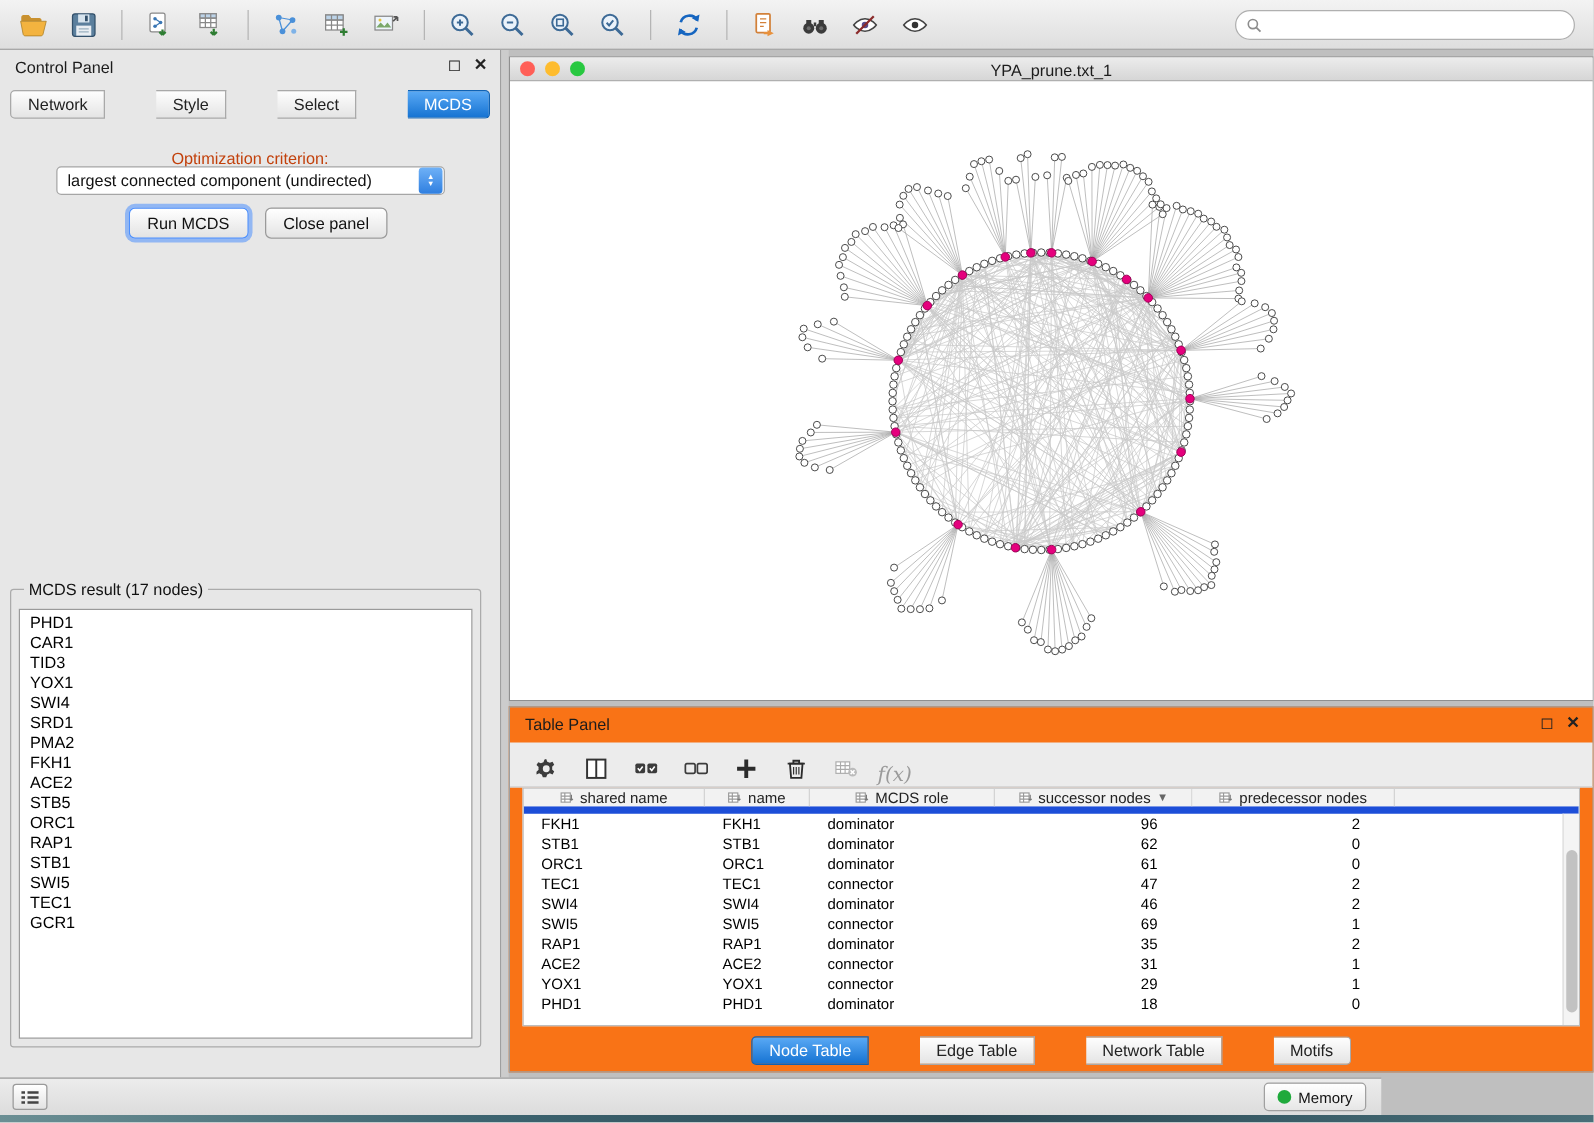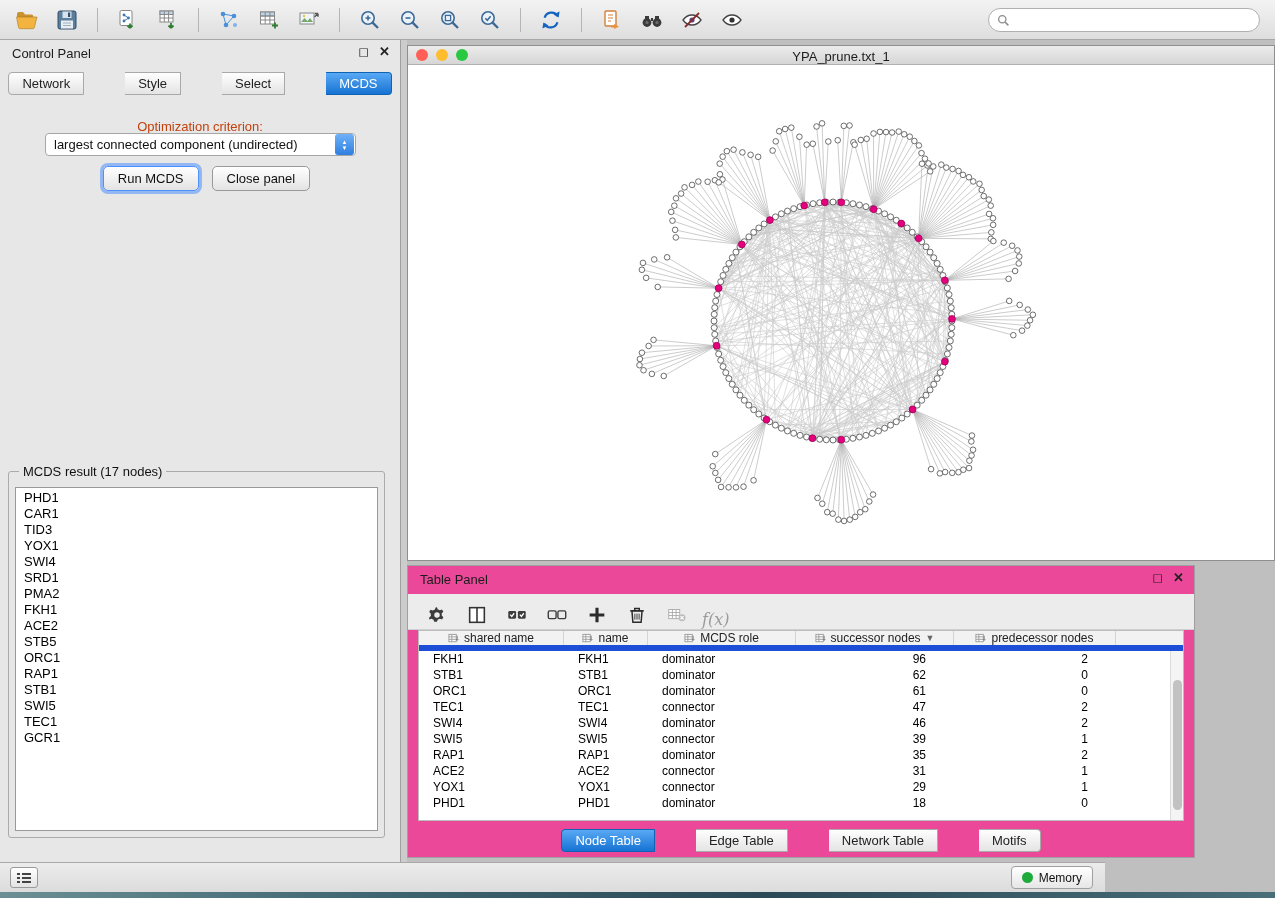--- a/index.html
+++ b/index.html
@@ -63,22 +63,22 @@
   .network-window { position:absolute; left:407px; top:45px; width:868px; height:516px;
     border:1px solid #8f8f8f; background:#fff; }
   .net-titlebar { position:relative; height:19px; background:linear-gradient(#ececec,#d6d6d6);
     border-bottom:1px solid #b0b0b0; display:flex; align-items:flex-end; justify-content:center; }
   .traffic { position:absolute; left:8px; top:3px; display:flex; gap:8px; }
   .light { width:12px; height:12px; border-radius:50%; cursor:pointer; }
   .net-title { font-size:13px; color:#1c1c1c; }
   .net-canvas { width:866px; height:495px; background:#fff; }
 
   
-  .table-panel { position:absolute; left:407px; top:565px; width:788px; height:293px;
-    background:#ec4899; border:1px solid #9f9f9f; }
+  .table-panel { position:absolute; left:407px; top:565px; width:868px; height:293px;
+    background:#f97316; border:1px solid #9f9f9f; }
   .tp-toolbar { display:flex; align-items:flex-end; gap:10px; height:36px; padding:0 14px;
     background:#ececec; border-bottom:1px solid #cfcfcf; margin-top:2px; }
   .tp-btn { width:30px; height:28px; border:none; background:transparent; border-radius:4px;
     display:flex; align-items:center; justify-content:center; cursor:pointer; }
   .tp-btn svg { width:22px; height:22px; }
   .fx-label { font-family:"DejaVu Serif", serif; font-style:italic; font-size:16px; color:#9a9a9a; }
 
   .node-table { position:absolute; left:10px; right:10px; top:64px; bottom:36px; background:#fff;
     border:1px solid #bdbdbd; overflow:hidden; }
   .t-header { display:flex; height:20px; border-bottom:6px solid #1d4ed8; }
@@ -1213,21 +1213,21 @@
             <div class="td c1">SWI4</div>
             <div class="td c2">dominator</div>
             <div class="td c3">46</div>
             <div class="td c4">2</div>
             <div class="td fill"></div>
           </div>
           <div class="trow">
             <div class="td c0">SWI5</div>
             <div class="td c1">SWI5</div>
             <div class="td c2">connector</div>
-            <div class="td c3">39</div>
+            <div class="td c3">69</div>
             <div class="td c4">1</div>
             <div class="td fill"></div>
           </div>
           <div class="trow">
             <div class="td c0">RAP1</div>
             <div class="td c1">RAP1</div>
             <div class="td c2">dominator</div>
             <div class="td c3">35</div>
             <div class="td c4">2</div>
             <div class="td fill"></div>

